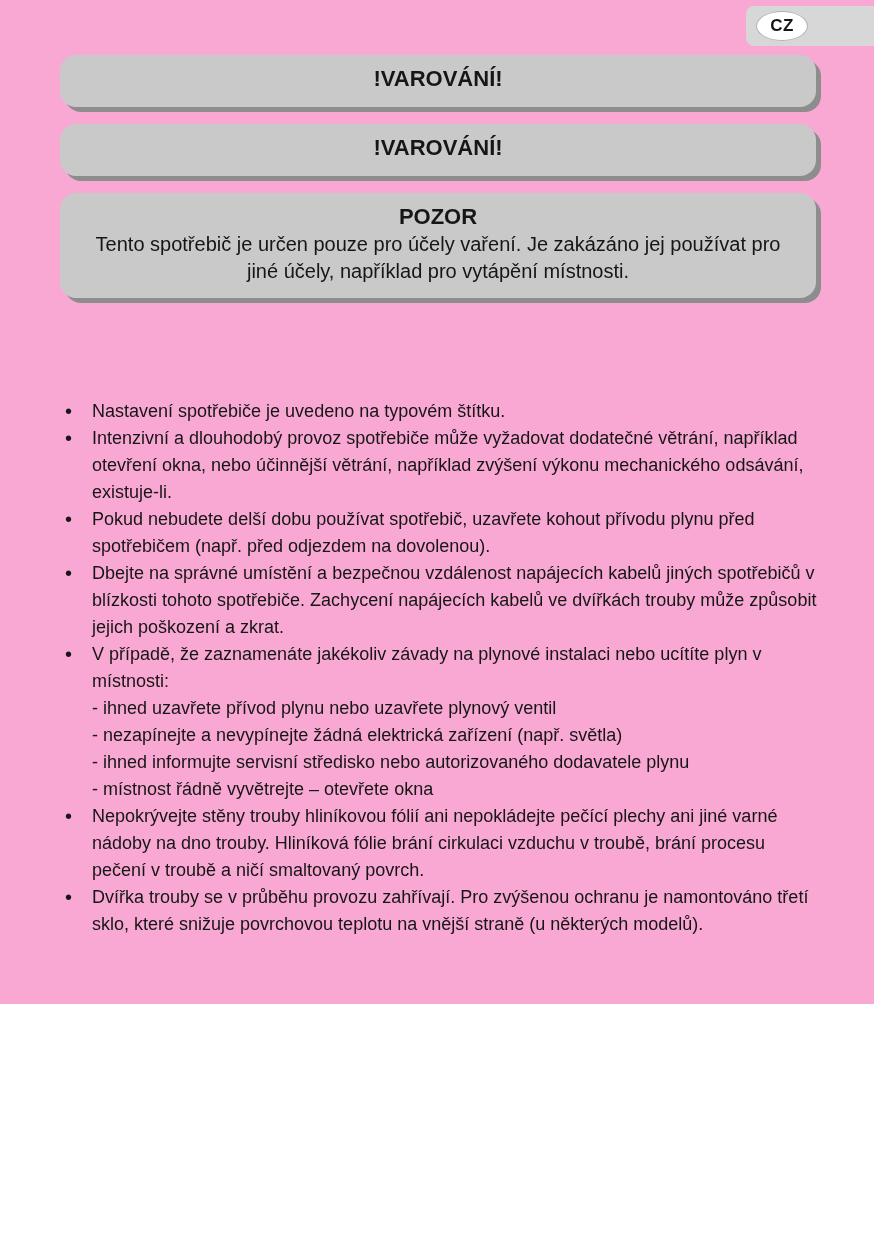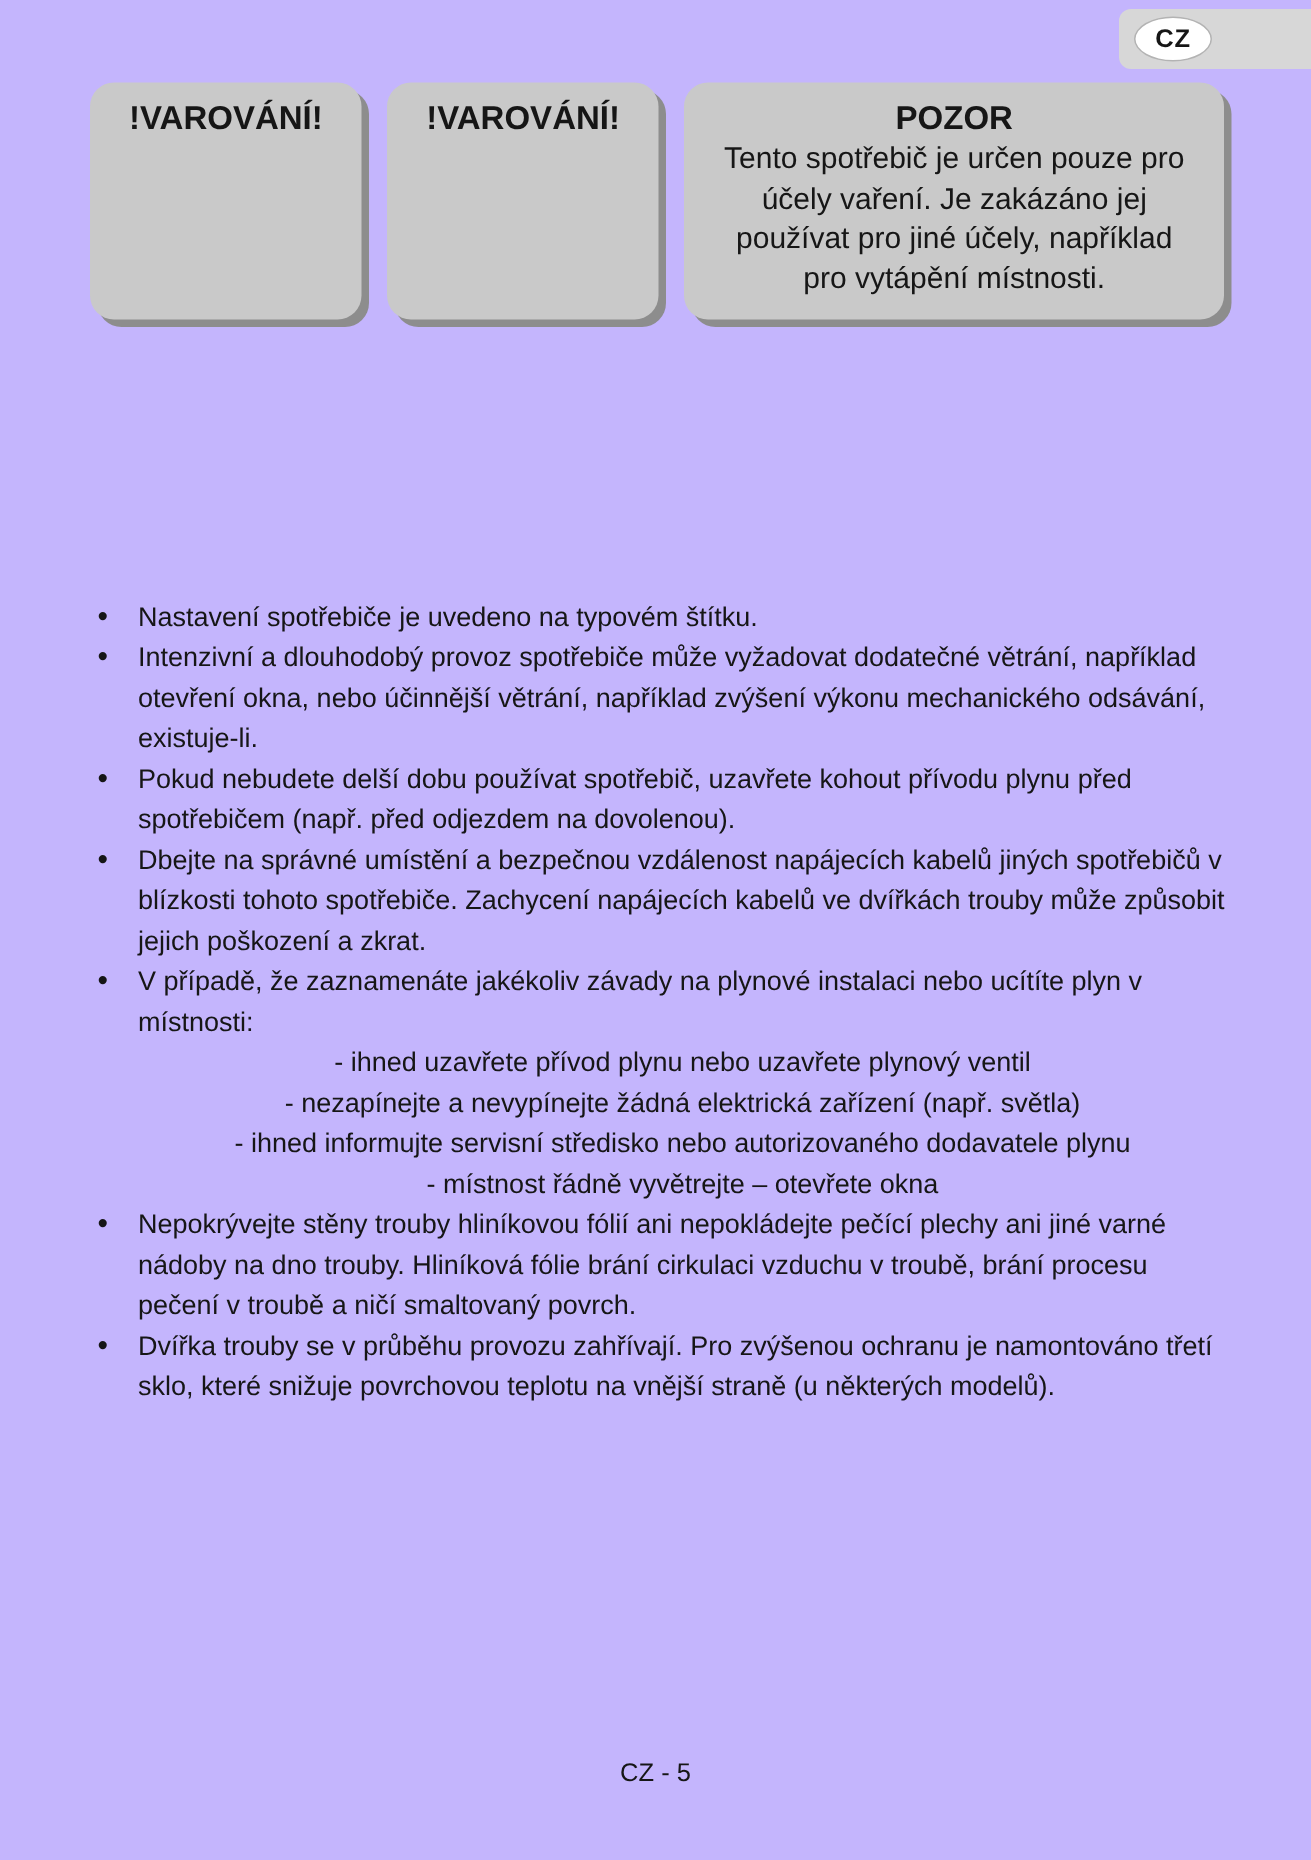--- a/index.html
+++ b/index.html
@@ -4,22 +4,22 @@
 <style>
   * { margin: 0; padding: 0; box-sizing: border-box; }
   html, body { background: #ffffff; }
   body {
     font-family: "Liberation Sans", sans-serif;
     color: #161616;
   }
   .page {
     position: relative;
     width: 874px;
-    height: 1240px;
-    background: #c4b5fd;
+    height: 1004px;
+    background: #f9a8d4;
     overflow: hidden;
   }
 
   
   .lang-tab {
     position: absolute;
     top: 6px;
     right: 0;
     width: 128px;
     height: 40px;
@@ -43,21 +43,21 @@
     letter-spacing: 0.5px;
   }
 
   
   .warn-boxes {
     position: absolute;
     top: 55px;
     left: 60px;
     width: 756px;
     display: flex;
-    flex-direction: row;
+    flex-direction: column;
     gap: 17px;
   }
   .warn-box {
     background: #c9c9c9;
     border-radius: 16px;
     box-shadow: 5px 5px 0 #8d8d8d;
     padding: 9px 26px 14px 26px;
     text-align: center;
   }
   .warn-title {
@@ -89,21 +89,20 @@
     line-height: 27px;
   }
   .bullet-content {
     flex: 1;
     font-size: 18px;
     line-height: 27px;
   }
   .sub-line {
     padding-left: 16px;
     text-indent: -16px;
-    text-align: center;
   }
 
   
   .footer {
     position: absolute;
     top: 1172px;
     left: 0;
     width: 100%;
     text-align: center;
     font-size: 17px;

